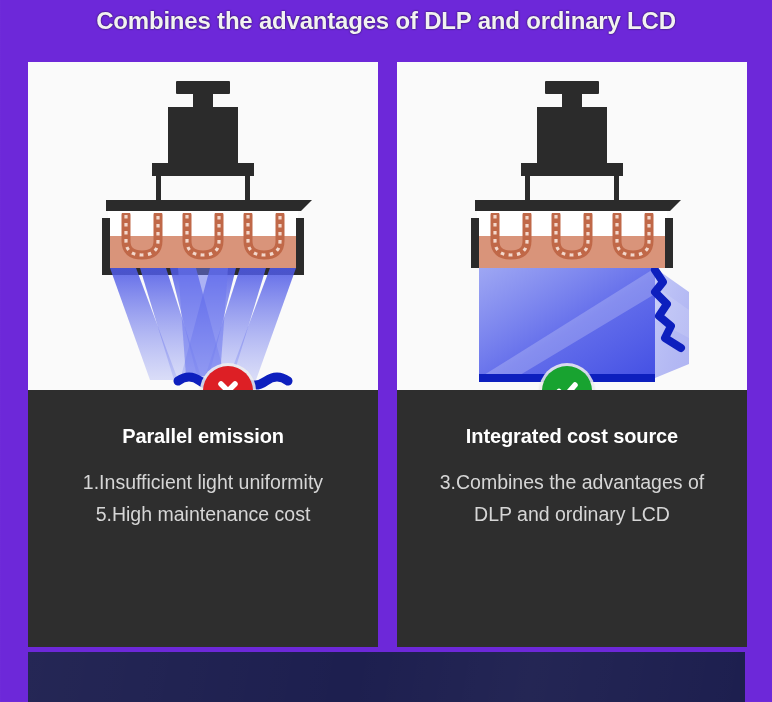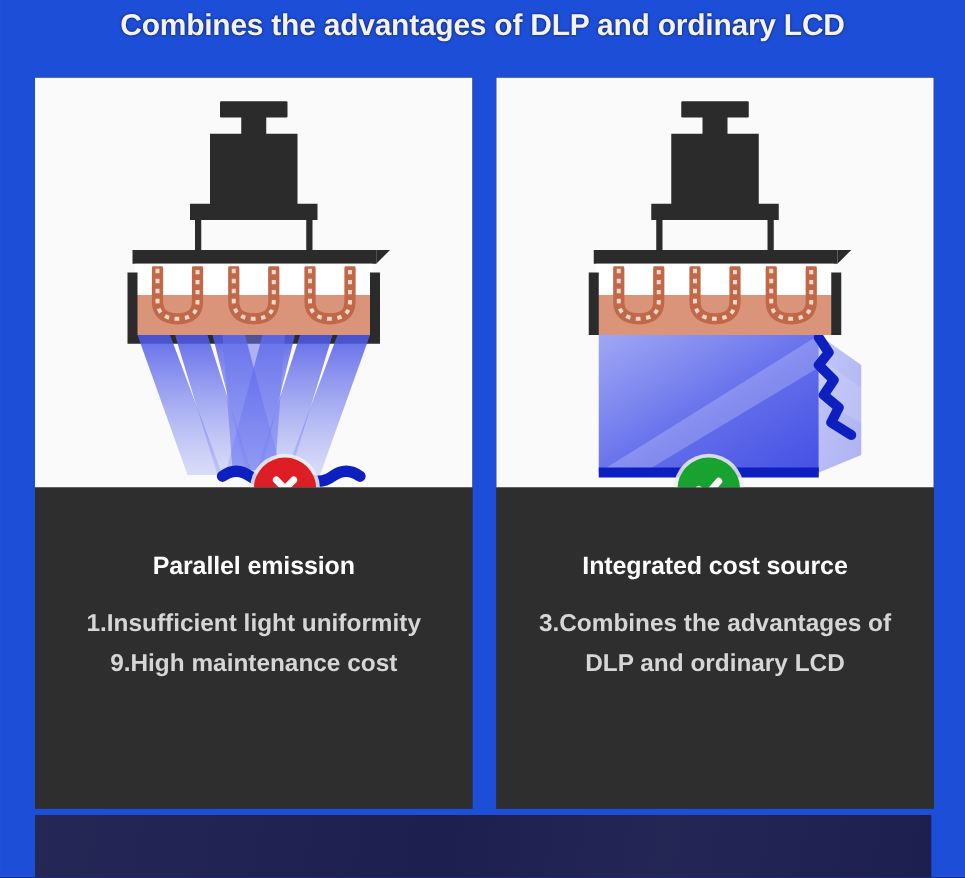--- a/index.html
+++ b/index.html
@@ -3,21 +3,21 @@
 <meta charset="utf-8">
 <style>
   html,body{margin:0;padding:0;}
   body{
     width:772px;height:702px;
     background:#000000;
     font-family:"Liberation Sans", sans-serif;
     overflow:hidden;
     position:relative;
   }
-  #stage{position:absolute;left:0;top:0;width:772px;height:702px;background:#1d4ed8;}
+  #stage{position:absolute;left:0;top:0;width:772px;height:702px;background:#6d28d9;}
 
   
   .title{
     position:absolute;left:0;top:6px;width:772px;
     text-align:center;
     color:#f2f2f2;
     font-size:24px;
     font-weight:600;
     letter-spacing:-0.2px;
     line-height:30px;
@@ -87,31 +87,31 @@
   .badge.green{background:#18a330;}
   .badge svg{display:block;}
 
   
   .body{
     position:absolute;left:0;top:328px;width:350px;height:257px;
     background:#2e2e2e;
     text-align:center;
   }
   .subtitle{
-    margin:0;padding-top:52px;
+    margin:0;padding-top:35px;
     color:#ffffff;
     font-size:20px;font-weight:700;
     letter-spacing:-0.1px;
   }
   .bullets{
     margin:0;padding:18px 14px 0 14px;
     color:#d6d6d6;
     font-size:19.5px;
     line-height:32px;
-    font-weight:700;
+    font-weight:400;
   }
   .bullets div{white-space:nowrap;}
 
   
   .navyband{
     position:absolute;left:28px;top:652px;width:717px;height:50px;
     background:#1d1f4f;
   }
   .navyband .sheen{
     position:absolute;left:0;top:0;width:100%;height:100%;
@@ -206,21 +206,21 @@
         <svg width="26" height="26" viewBox="0 0 26 26">
           <path d="M6 6 L20 20 M20 6 L6 20" stroke="#ffffff" stroke-width="5.5" stroke-linecap="round"></path>
         </svg>
       </div>
     </div>
 
     <div class="body">
       <div class="subtitle">Parallel emission</div>
       <div class="bullets">
         <div>1.Insufficient light uniformity</div>
-        <div>9.High maintenance cost</div>
+        <div>5.High maintenance cost</div>
       </div>
     </div>
   </div>
 
   <div class="card right">
 
     <div class="illus">
 
       <div class="proj">
         <div class="pc-topbar"></div>

